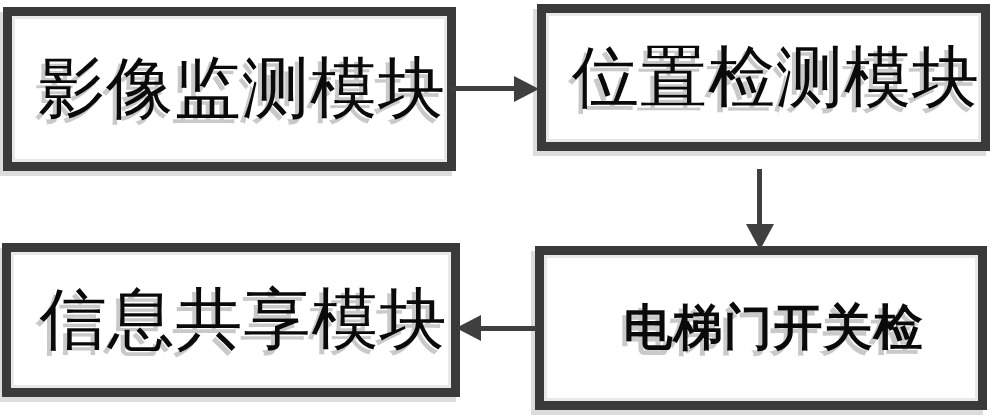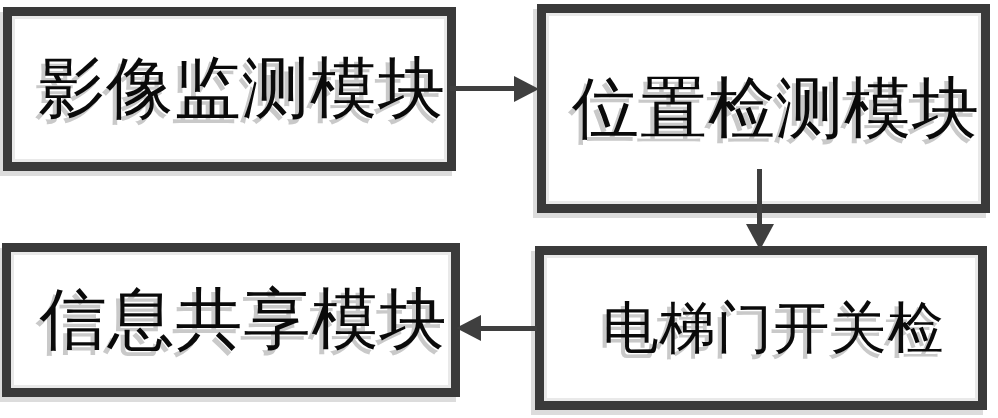--- a/index.html
+++ b/index.html
@@ -13,23 +13,23 @@
     box-shadow:-4px 5px 0 #dcdcdc, inset 0 0 0 3px #e9e9e9;
     display:flex; flex-direction:column; align-items:center; justify-content:center;
     color:#0a0a0a; text-align:center;
   }
   .label {
     font-size:67px; line-height:1.1; white-space:nowrap; letter-spacing:1px;
     text-shadow:-4px 5px 0 #c9c9c9;
     margin-left:25px;
   }
   #box-image-monitoring   { left:3px;   top:7px;   width:453px; height:164px; }
-  #box-position-detection { left:537px; top:4px;   width:453px; height:209px; }
+  #box-position-detection { left:537px; top:4px;   width:453px; height:147px; }
   #box-door-detection     { left:535px; top:246px; width:452px; height:164px; }
-  #box-door-detection .label { font-size:56px; line-height:1.14; }
+  #box-door-detection .label { font-size:49px; line-height:1.14;font-weight:bold; }
   #box-info-sharing       { left:2px;   top:243px; width:458px; height:154px; }
 
   .shaft { position:absolute; background:#3f3f3f; }
   .head  { position:absolute; width:0; height:0; }
 
   #a1-shaft { left:450px; top:86px;  width:68px; height:5px; }
   #a1-head  { left:514px; top:76px;
               border-top:13px solid transparent; border-bottom:13px solid transparent;
               border-left:25px solid #3f3f3f; }
 

